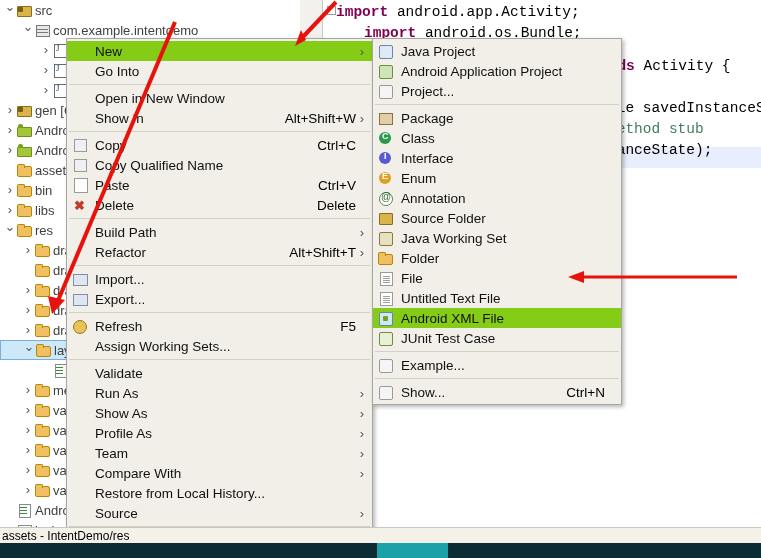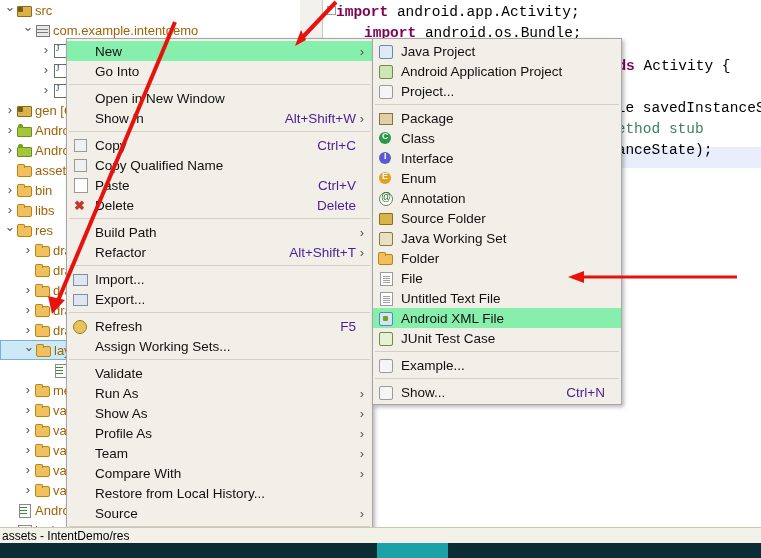--- a/index.html
+++ b/index.html
@@ -23,21 +23,21 @@
     width: 300px; height: 527px;
     background: #ffffff;
     overflow: hidden;
   }
   .tree-row {
     position: relative;
     height: 20px;
     display: flex;
     align-items: center;
     font-size: 13px;
-    color: #a16207;
+    color: #404040;
     white-space: nowrap;
   }
   .tree-row.sel {
     background: #cde8f7;
     border: 1px solid #7aaed6;
     box-sizing: border-box;
   }
   .twisty {
     width: 12px;
     min-width: 12px;
@@ -210,29 +210,29 @@
   .mi {
     position: relative;
     height: 20px;
     display: flex;
     align-items: center;
     font-size: 13.5px;
     color: #111111;
     padding: 0 4px 0 0;
     white-space: nowrap;
   }
-  .mi.hl { background: #86efac; }
+  .mi.hl { background: #84cc16; }
   .mi-icon {
     width: 20px; min-width: 20px; height: 16px;
     position: relative;
     margin-left: 4px;
   }
   .mi-label { flex: 1; padding-left: 4px; }
   .mi-accel {
-    color: #4c1d95;
+    color: #000000;
     font-size: 13.5px;
     padding-left: 14px;
   }
   .mi-arrow {
     width: 12px; min-width: 12px;
     text-align: center;
     color: #555555;
     font-size: 13px;
   }
   .sep {

